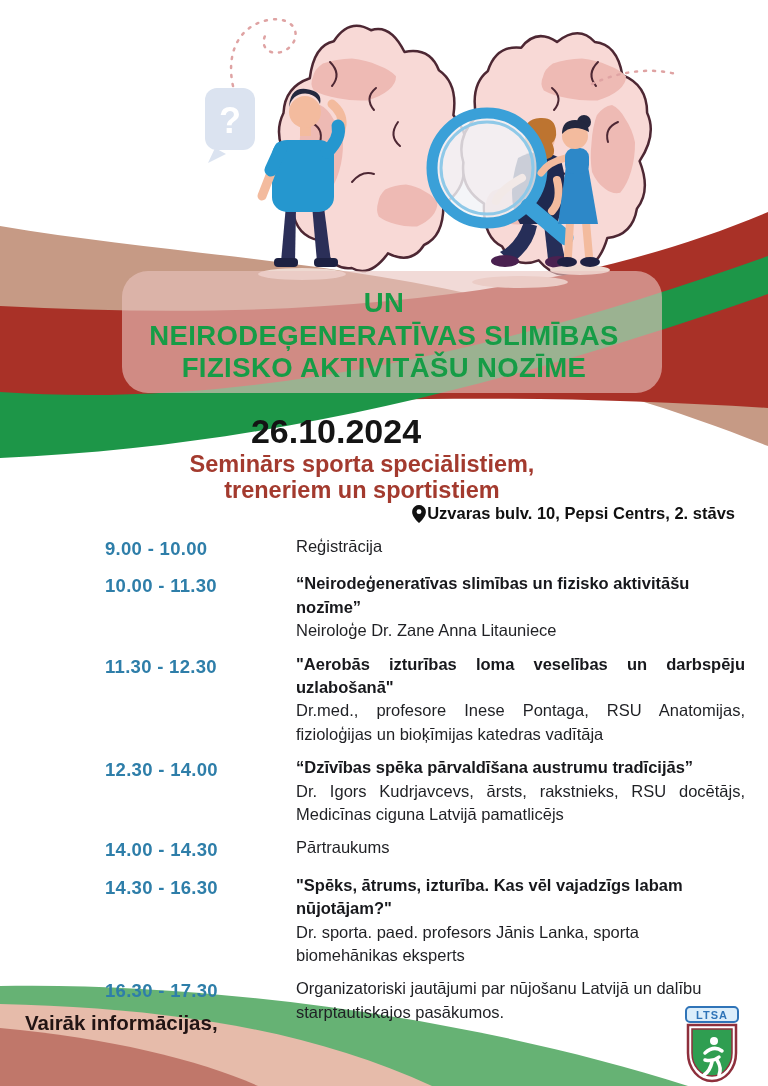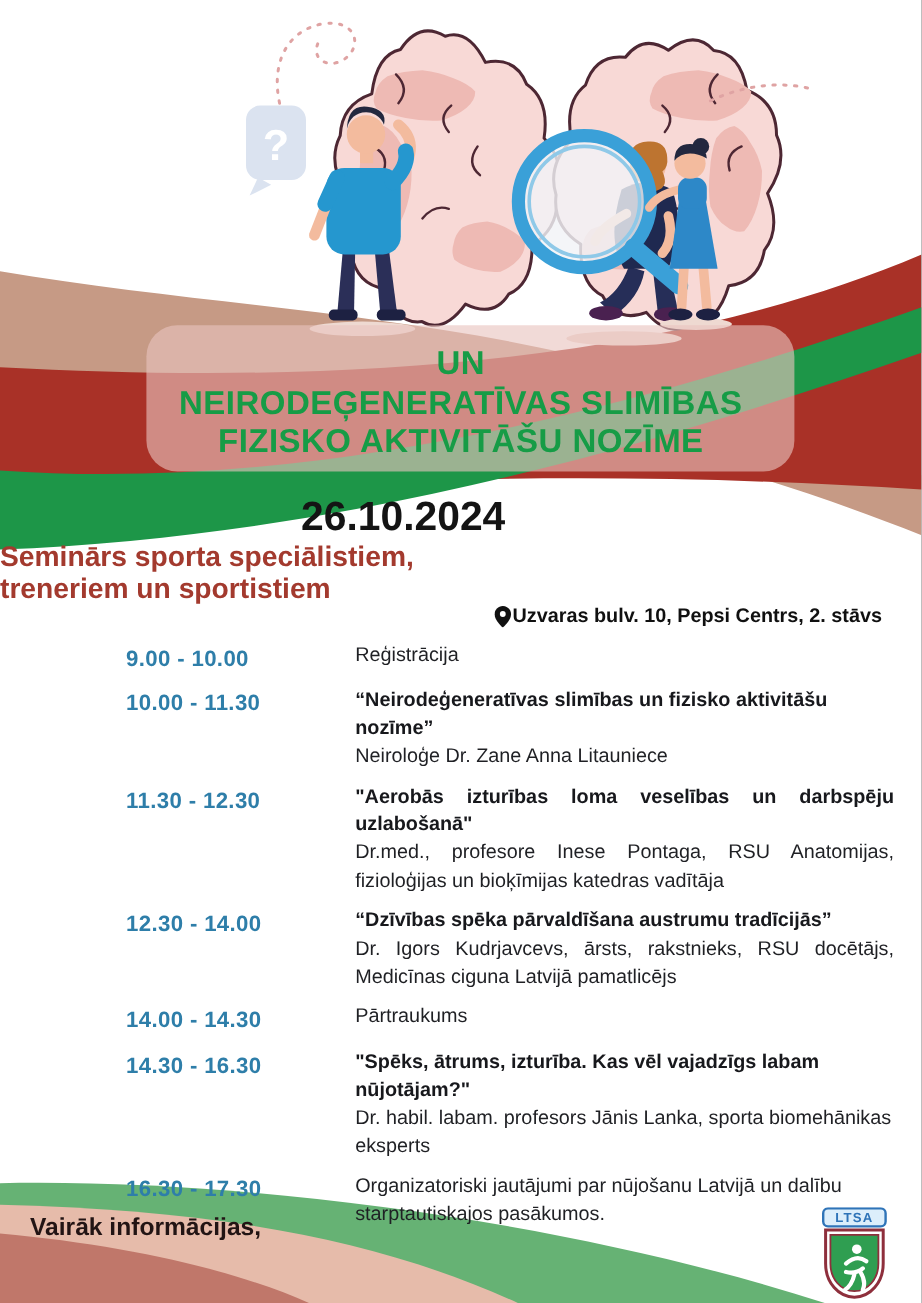--- a/index.html
+++ b/index.html
@@ -28,21 +28,21 @@
     position:absolute;top:287px;left:0;width:768px;z-index:4;
     text-align:center;color:var(--title_green);
     font-weight:700;font-size:27.5px;line-height:1.19;letter-spacing:.4px;
   }
   .event-date{
     position:absolute;top:412px;left:0;width:672px;z-index:4;
     text-align:center;color:var(--date_black);font-weight:700;font-size:34px;
   }
   .event-subtitle{
     position:absolute;top:452px;left:0;width:724px;z-index:4;
-    color:var(--subtitle_red);font-weight:700;
+    text-align:center;color:var(--subtitle_red);font-weight:700;
     font-size:23.5px;line-height:1.1;
   }
   .location-line{
     position:absolute;top:504px;right:33px;z-index:4;
     display:flex;align-items:center;gap:1px;
     color:#101010;font-weight:700;font-size:16.5px;
   }
   .schedule{
     position:absolute;top:535px;left:105px;width:640px;z-index:4;
     color:var(--body_text);font-size:16.5px;line-height:1.42;
@@ -214,21 +214,21 @@
       <div class="time">14.00 - 14.30</div>
       <div class="content">
           <div class="item-para">Pārtraukums</div>
         </div>
     </div>
 
     <div class="row">
       <div class="time">14.30 - 16.30</div>
       <div class="content">
           <div class="item-title">"Spēks, ātrums, izturība. Kas vēl vajadzīgs labam nūjotājam?"</div>
-          <div class="item-para">Dr. habil. labam. profesors Jānis Lanka, sporta biomehānikas eksperts</div>
+          <div class="item-para">Dr. sporta. paed. profesors Jānis Lanka, sporta biomehānikas eksperts</div>
         </div>
     </div>
 
     <div class="row">
       <div class="time">16.30 - 17.30</div>
       <div class="content">
           <div class="item-para">Organizatoriski jautājumi par nūjošanu Latvijā un dalību starptautiskajos pasākumos.</div>
         </div>
     </div>
   </div>

